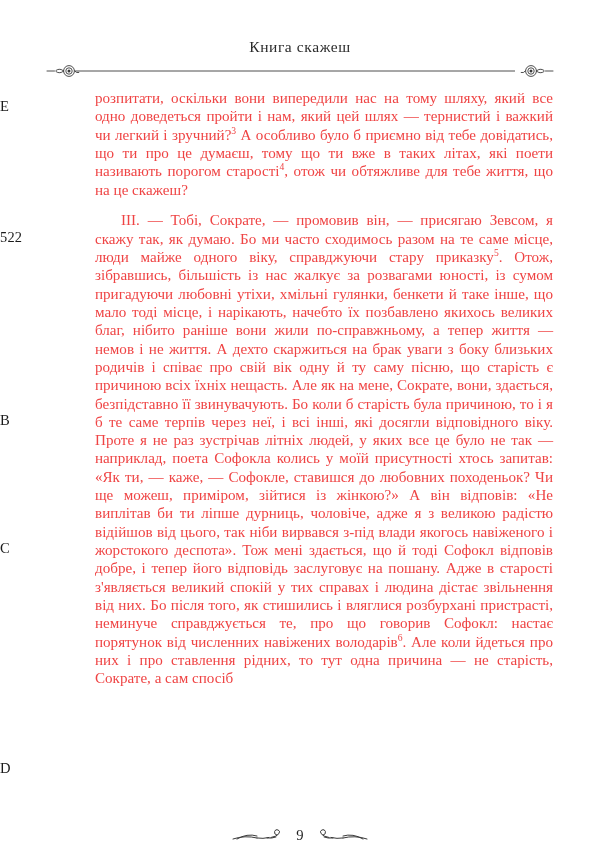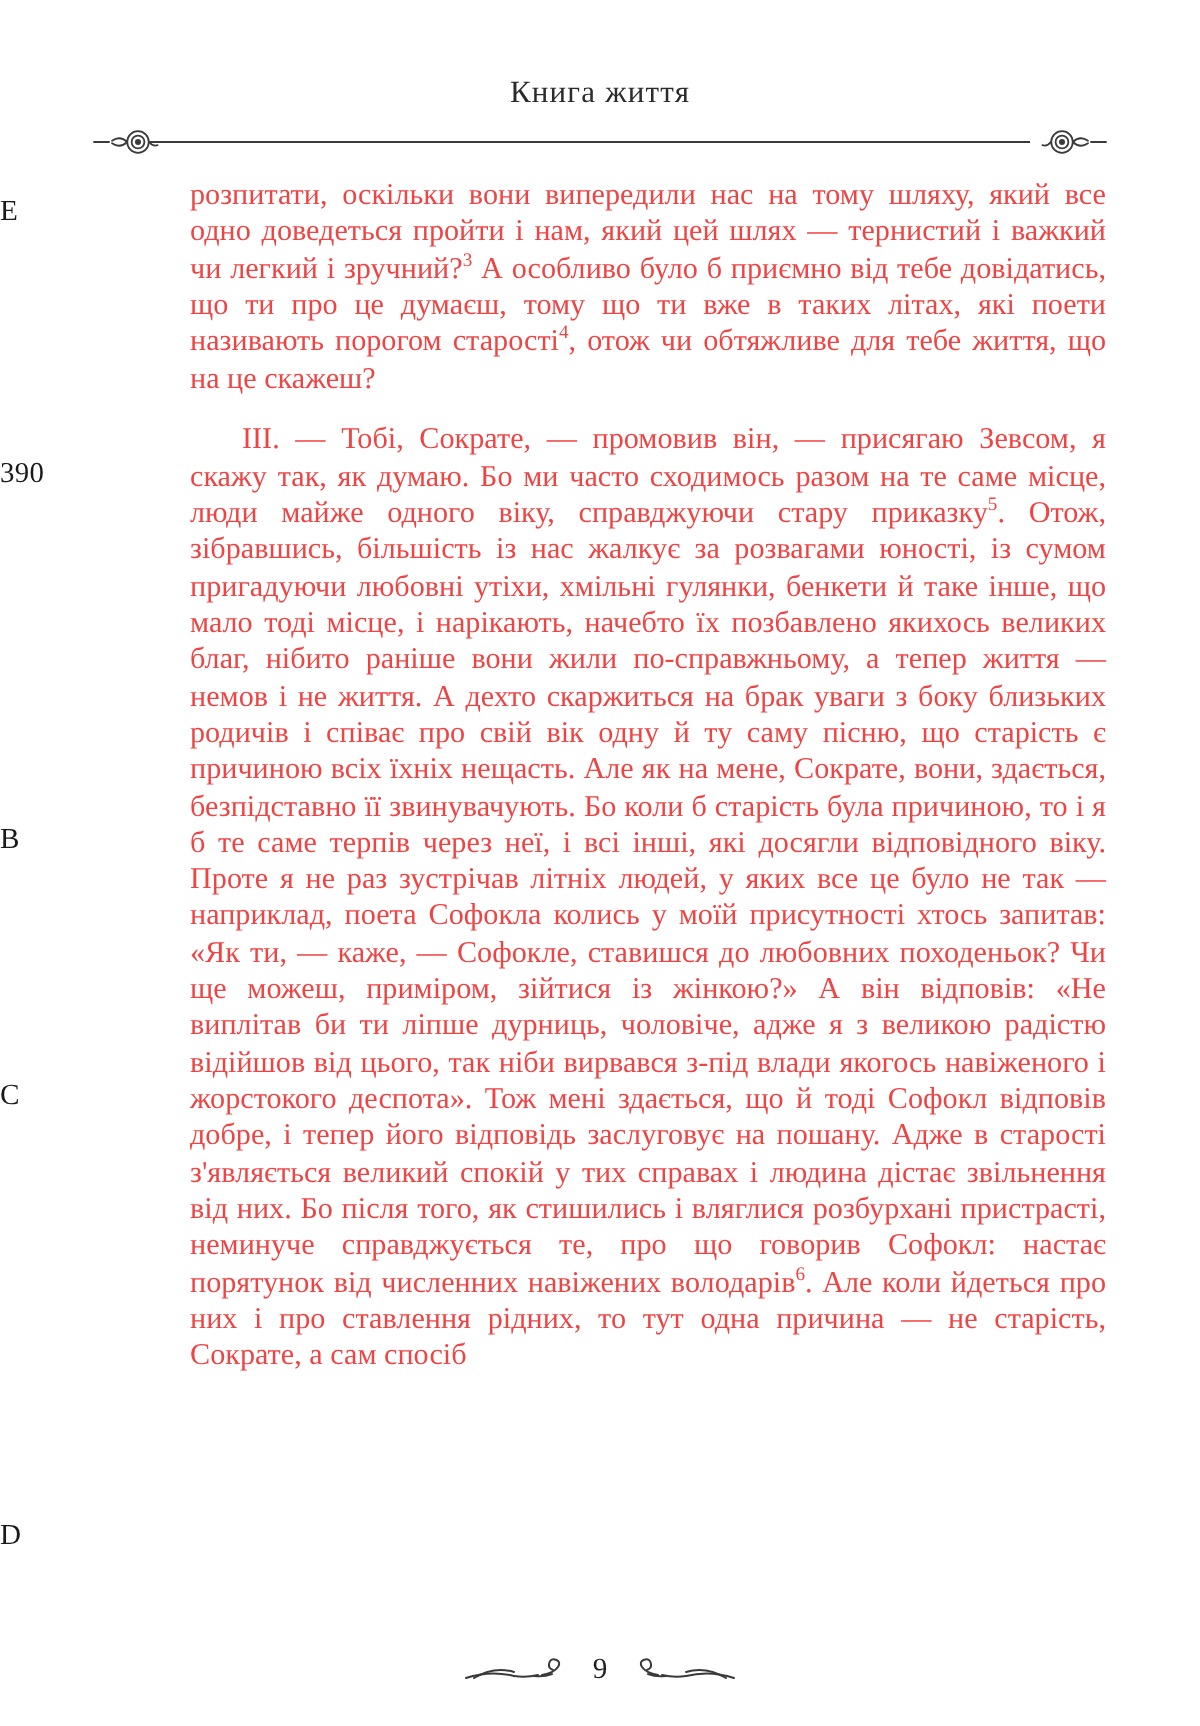--- a/index.html
+++ b/index.html
@@ -97,21 +97,21 @@
     font-family: "Liberation Serif", "DejaVu Serif", serif;
   }
   .folio-orn { display: block; }
   .folio-orn.right { transform: scaleX(-1); }
 </style>
 </head>
 <body>
 
 <div class="page">
 
-  <div class="running-head">Книга життя</div>
+  <div class="running-head">Книга скажеш</div>
 
   <div class="head-rule">
     <svg width="510" height="14" viewBox="0 0 510 14" xmlns="http://www.w3.org/2000/svg">
       <g stroke="#3a3a3a" fill="none" stroke-width="0.9">
         <line x1="30" y1="7" x2="470" y2="7"></line>
         <circle cx="24" cy="7" r="5.4"></circle>
         <circle cx="486" cy="7" r="5.4"></circle>
         <circle cx="24" cy="7" r="3.2"></circle>
         <circle cx="486" cy="7" r="3.2"></circle>
       </g>
@@ -127,21 +127,21 @@
         <path d="M491.4 7 q3.6 3.4 7.6 0.6"></path>
         <path d="M500.5 7 h7.5"></path>
         <path d="M29.6 7 q1.8 2.4 4.2 1.6"></path>
         <path d="M480.4 7 q-1.8 2.4 -4.2 1.6"></path>
       </g>
     </svg>
   </div>
 
   <div id="margin-marks">
       <div class="margin-mark" style="top: 97px;">E</div>
-      <div class="margin-mark num" style="top: 228px;">390</div>
+      <div class="margin-mark num" style="top: 228px;">522</div>
       <div class="margin-mark" style="top: 411px;">B</div>
       <div class="margin-mark" style="top: 539px;">C</div>
       <div class="margin-mark" style="top: 759px;">D</div>
     </div>
 
   <div class="textblock" id="textblock">
       <p class="para">розпитати, оскільки вони випередили нас на тому шляху, який все одно доведеться пройти і нам, який цей шлях — тернистий і важкий чи легкий і зручний?<sup class="fn">3</sup> А особливо було б приємно від тебе довідатись, що ти про це думаєш, тому що ти вже в таких літах, які поети називають порогом старості<sup class="fn">4</sup>, отож чи обтяжливе для тебе життя, що на це скажеш?</p>
       <p class="para"><span class="lead-indent"></span>III. — Тобі, Сократе, — промовив він, — присягаю Зевсом, я скажу так, як думаю. Бо ми часто сходимось разом на те саме місце, люди майже одного віку, справджуючи стару приказку<sup class="fn">5</sup>. Отож, зібравшись, більшість із нас жалкує за розвагами юності, із сумом пригадуючи любовні утіхи, хмільні гулянки, бенкети й таке інше, що мало тоді місце, і нарікають, начебто їх позбавлено якихось великих благ, нібито раніше вони жили по-справжньому, а тепер життя — немов і не життя. А дехто скаржиться на брак уваги з боку близьких родичів і співає про свій вік одну й ту саму пісню, що старість є причиною всіх їхніх нещасть. Але як на мене, Сократе, вони, здається, безпідставно її звинувачують. Бо коли б старість була причиною, то і я б те саме терпів через неї, і всі інші, які досягли відповідного віку. Проте я не раз зустрічав літніх людей, у яких все це було не так — наприклад, поета Софокла колись у моїй присутності хтось запитав: «Як ти, — каже, — Софокле, ставишся до любовних походеньок? Чи ще можеш, приміром, зійтися із жінкою?» А він відповів: «Не виплітав би ти ліпше дурниць, чоловіче, адже я з великою радістю відійшов від цього, так ніби вирвався з-під влади якогось навіженого і жорстокого деспота». Тож мені здається, що й тоді Софокл відповів добре, і тепер його відповідь заслуговує на пошану. Адже в старості з'являється великий спокій у тих справах і людина дістає звільнення від них. Бо після того, як стишились і вляглися розбурхані пристрасті, неминуче справджується те, про що говорив Софокл: настає порятунок від численних навіжених володарів<sup class="fn">6</sup>. Але коли йдеться про них і про ставлення рідних, то тут одна причина — не старість, Сократе, а сам спосіб</p>
     </div>
 

